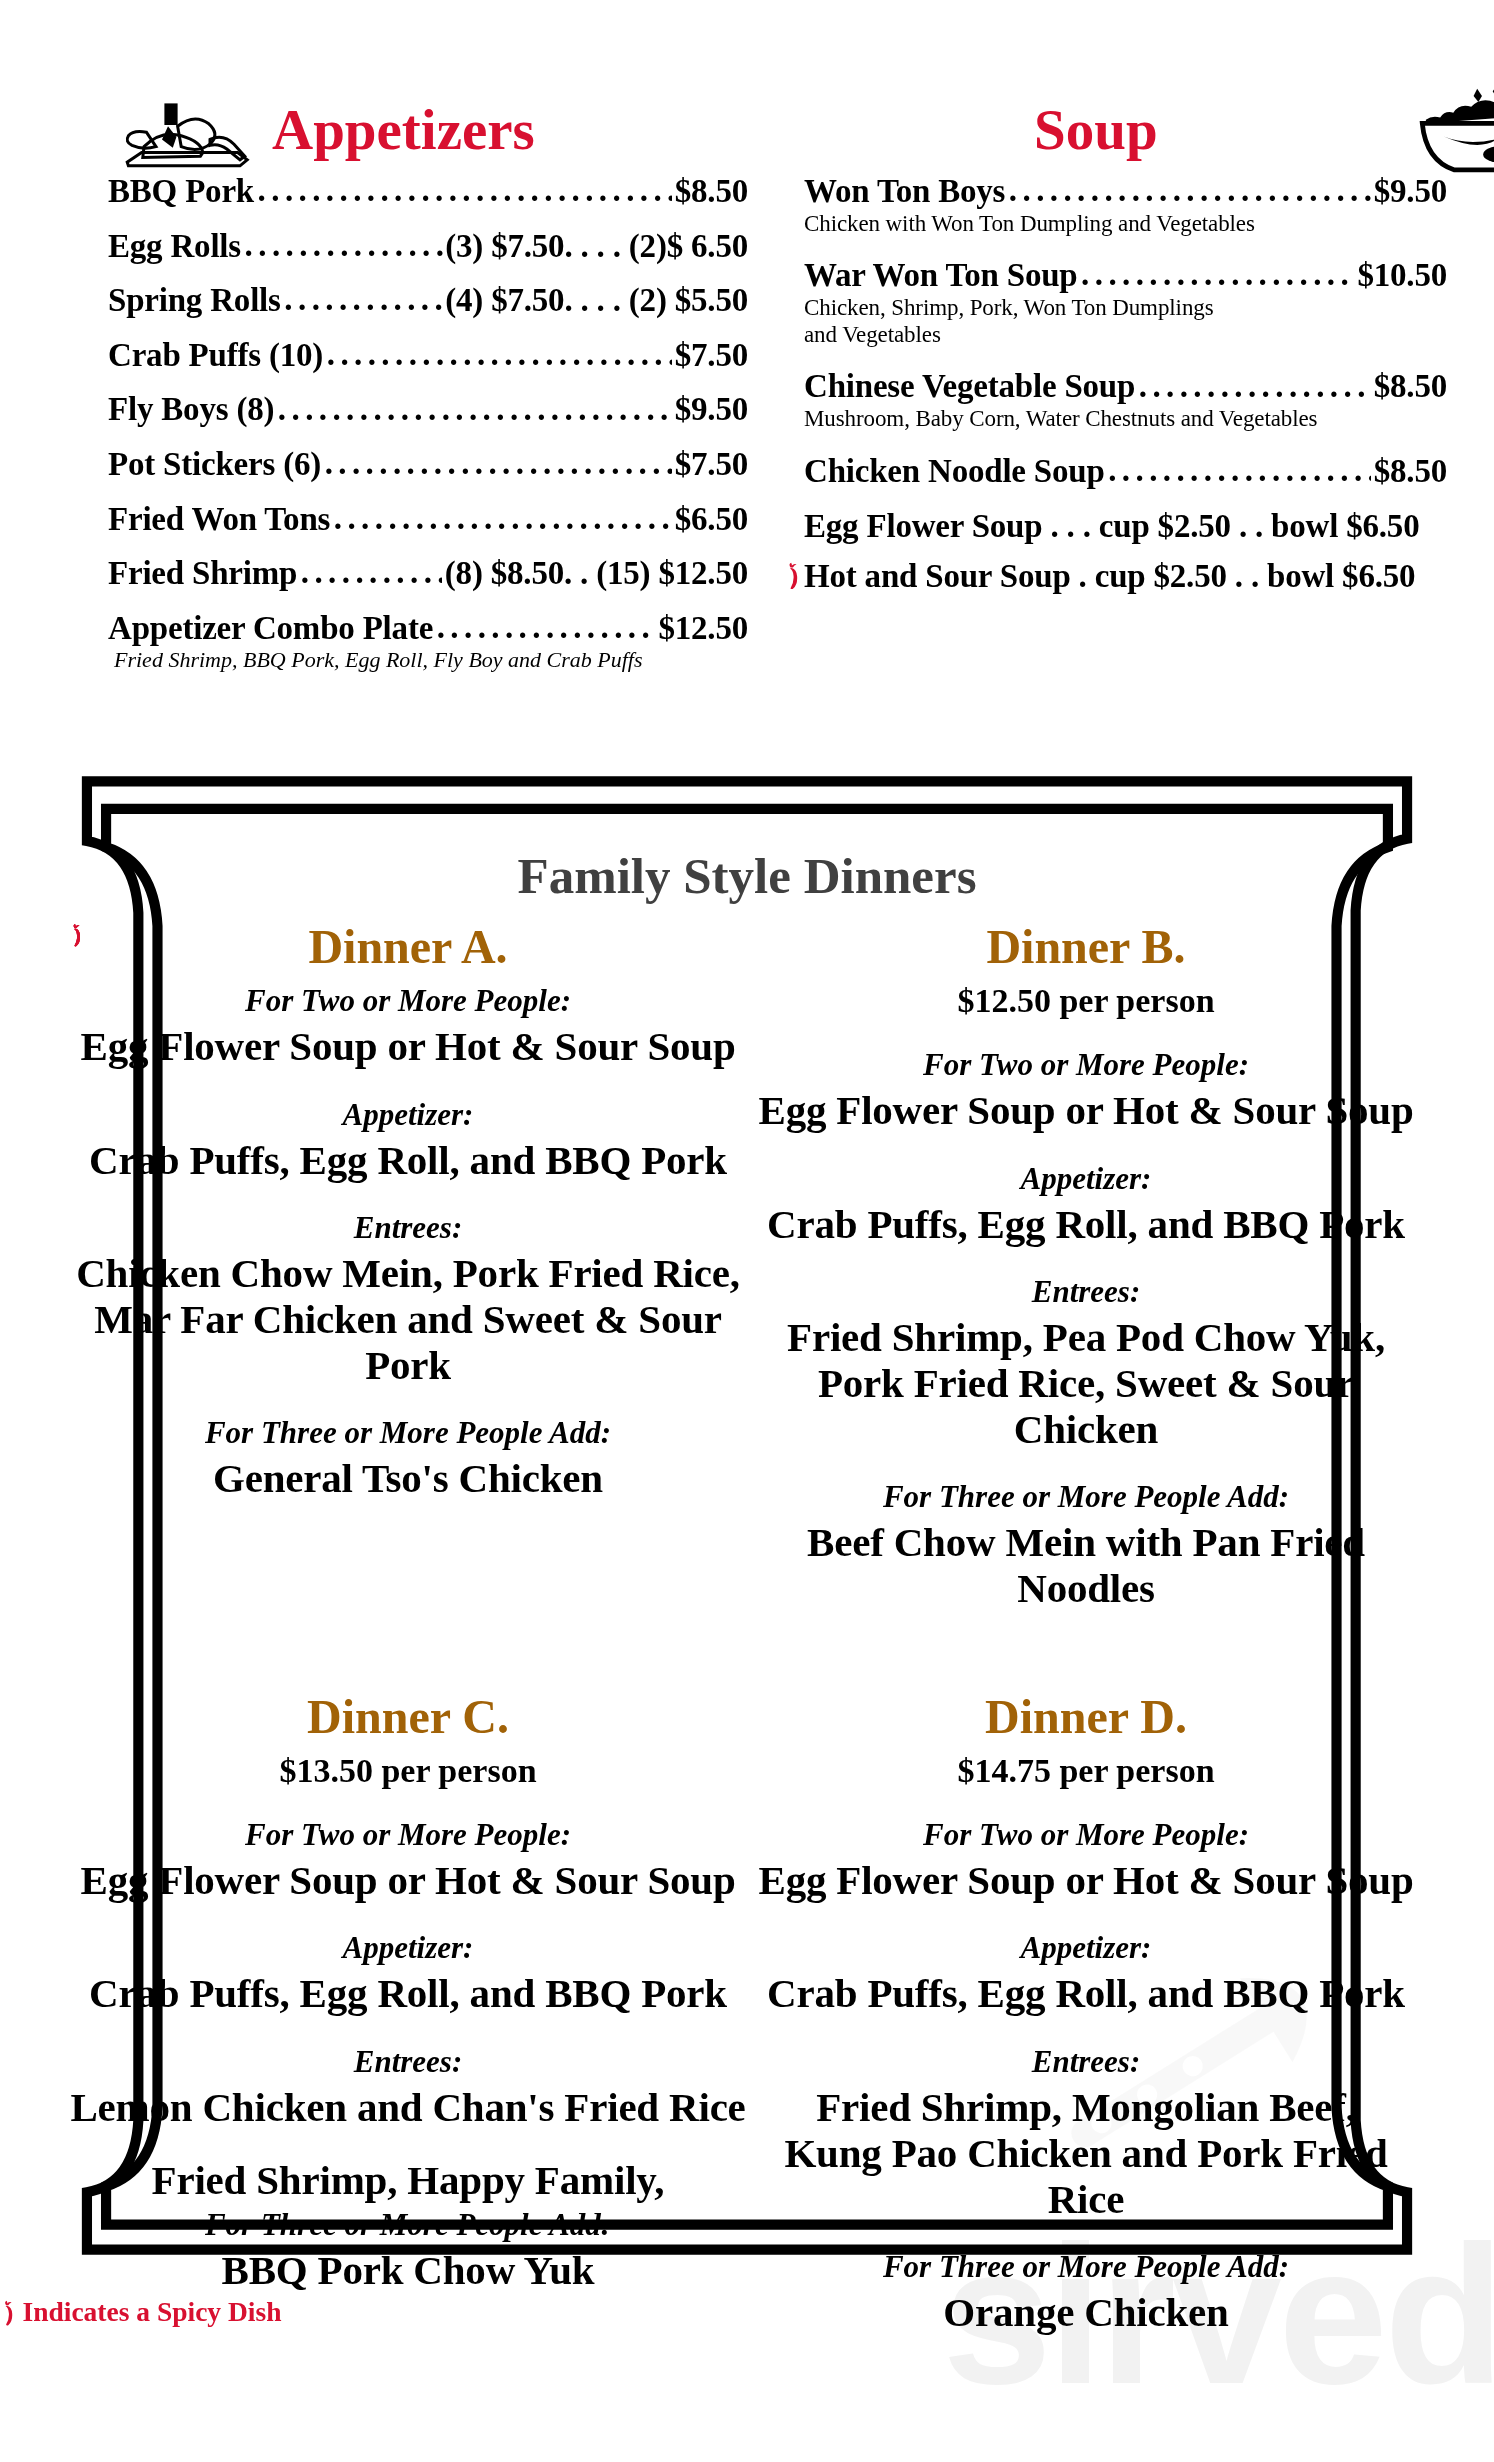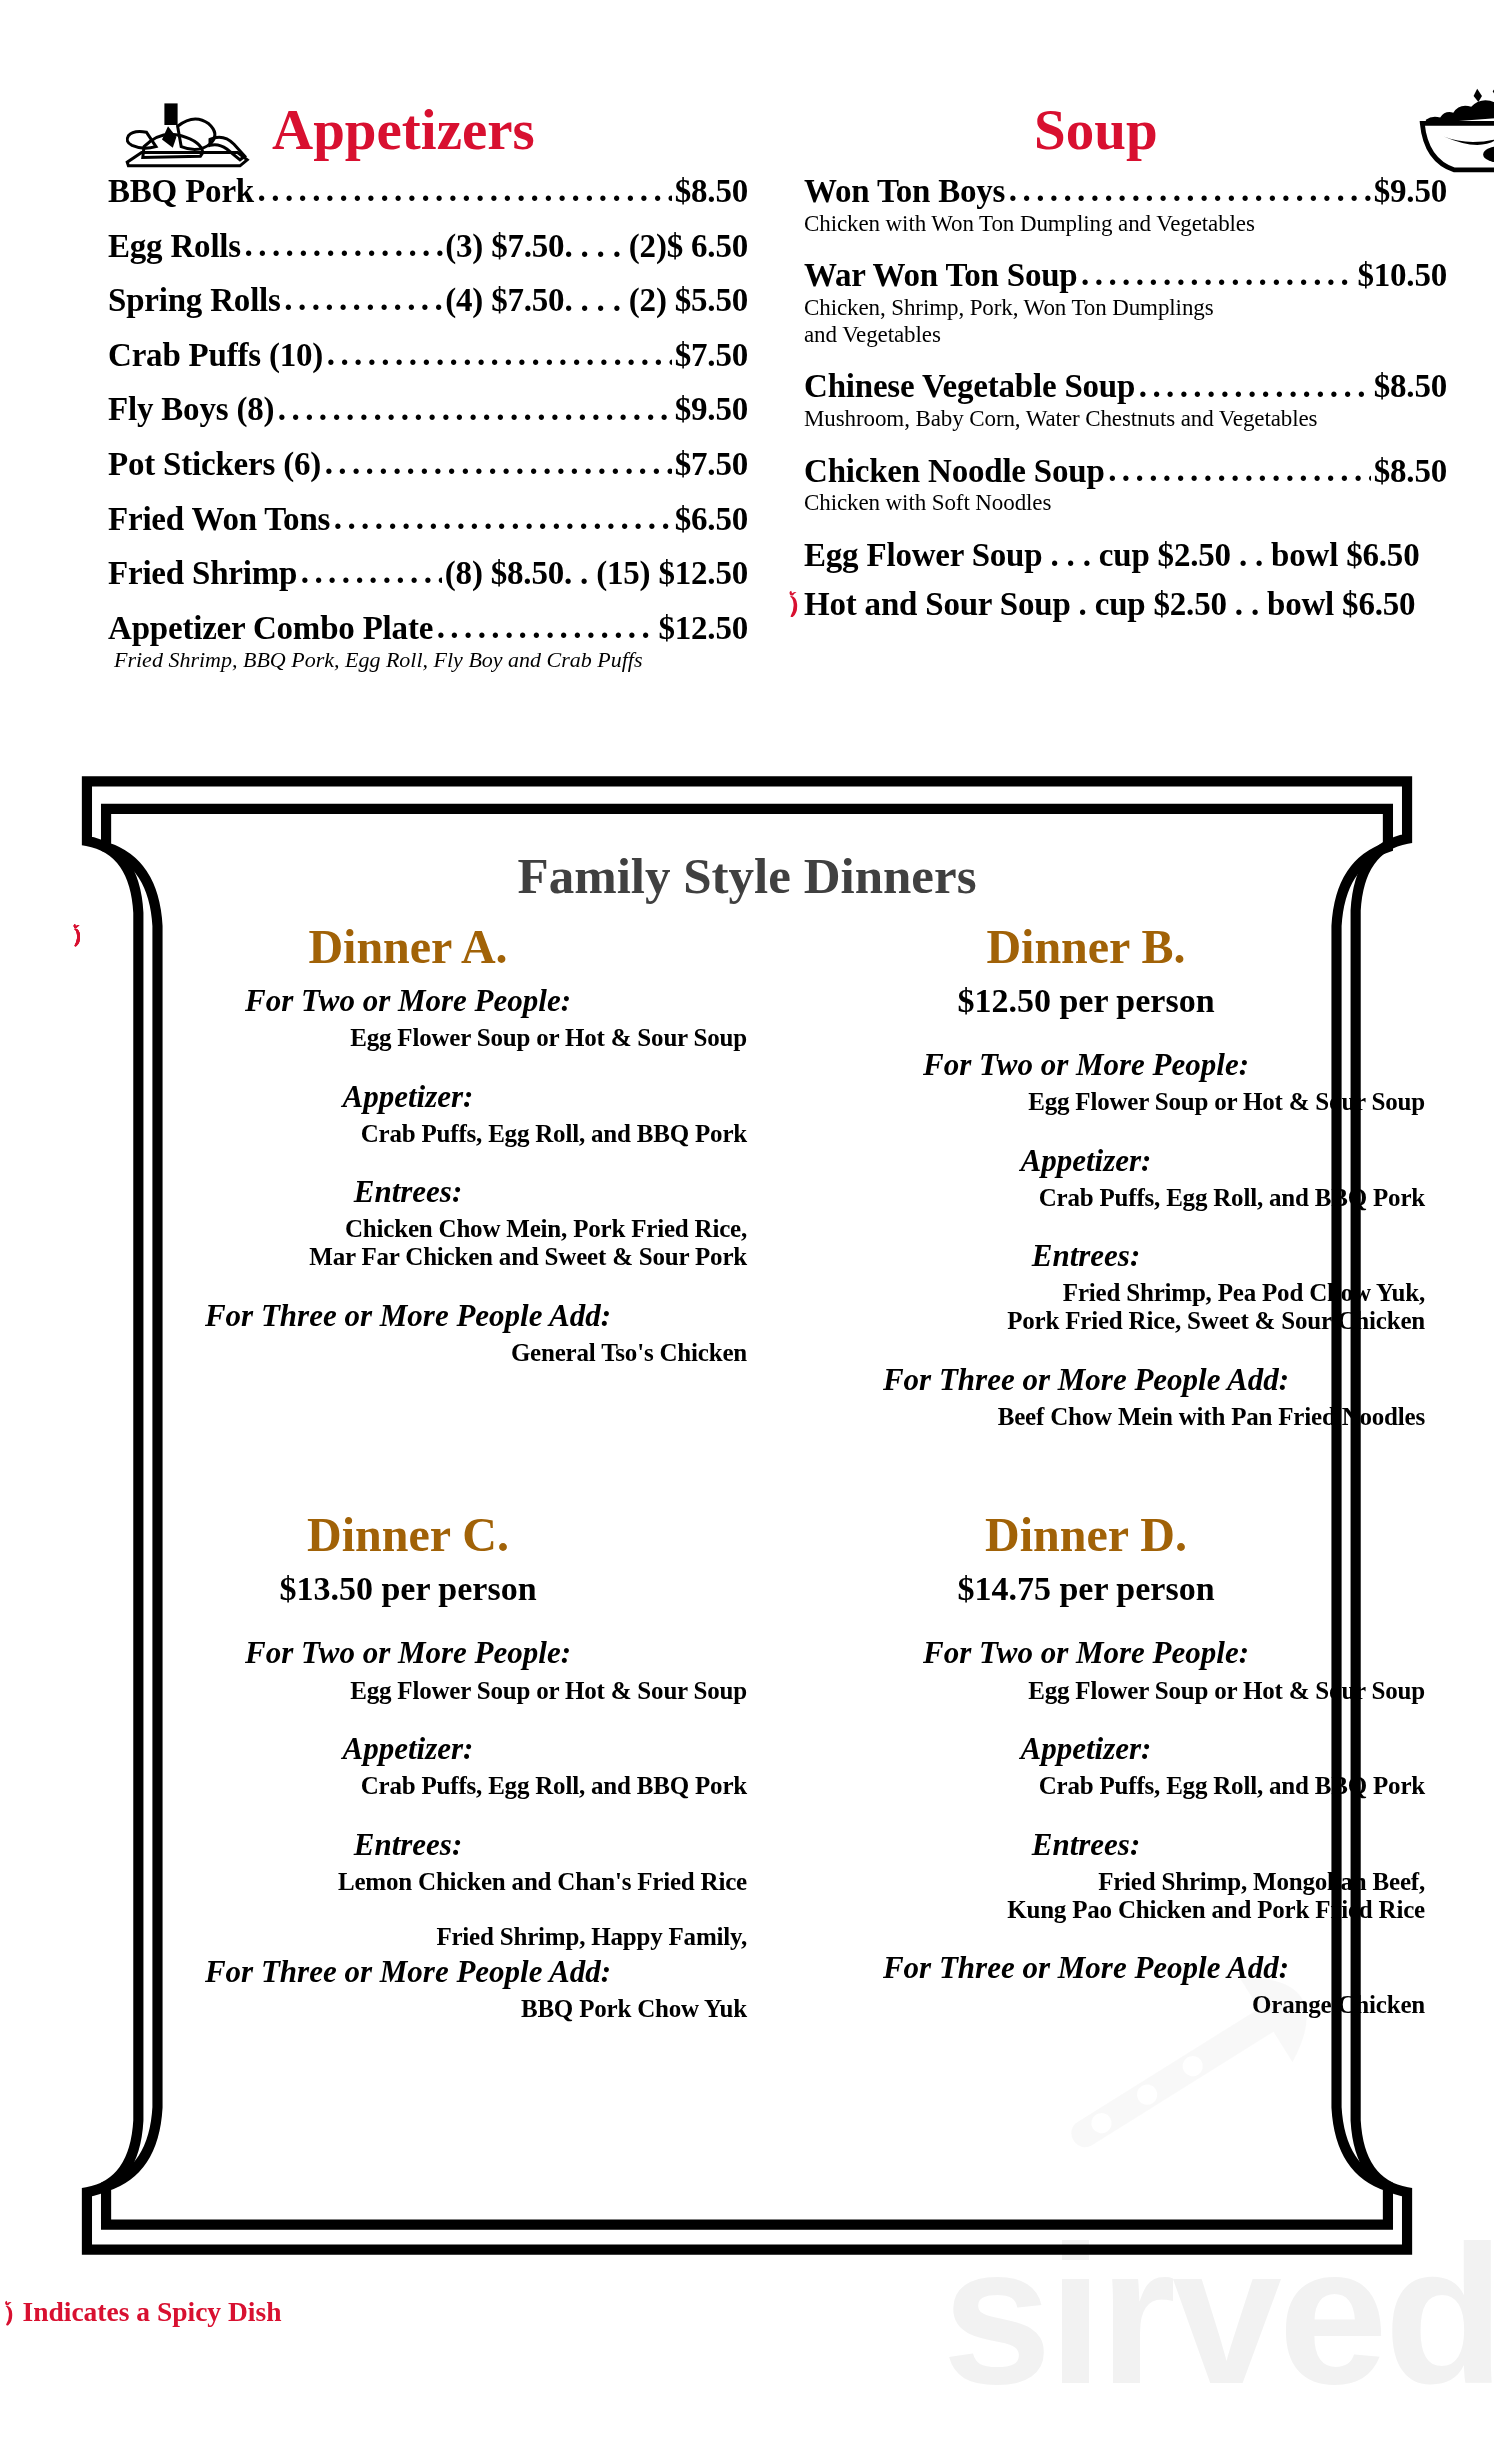--- a/index.html
+++ b/index.html
@@ -82,21 +82,21 @@
     color:#404040;font-weight:700;font-size:51px;line-height:1;
   }
 
   .dgrid{position:absolute;left:0;top:149px;width:1356px;}
   .drow{display:flex;}
   .dcell{width:678px;text-align:center;}
 
   .dname{color:#a16207;font-weight:700;font-size:48px;line-height:1;margin-bottom:13px;}
   .dprice{font-weight:700;font-size:34px;line-height:1;margin-bottom:30px;}
   .dlabel{font-style:italic;font-weight:700;font-size:31px;line-height:1.1;margin-bottom:6px;}
-  .dtext{font-weight:700;font-size:25px;line-height:1.12;margin-bottom:27.5px;letter-spacing:-0.2px;text-align:right;}
+  .dtext{font-weight:700;font-size:41px;line-height:1.12;margin-bottom:27.5px;letter-spacing:-0.2px;}
   .dtext.last{margin-bottom:0;}
   .dblock{margin-bottom:3.6px;}
 
   .spicy-note{
     position:absolute;left:0;top:2296px;width:1495px;text-align:left;
     color:#d81030;font-weight:700;font-size:27.5px;z-index:4;
   }
 </style>
 </head>
 <body>
@@ -241,21 +241,20 @@
               <span class="pr">$8.50</span>
             </div>
           <div class="desc">Mushroom, Baby Corn, Water Chestnuts and Vegetables</div>
         </div>
         <div class="soup-row">
           <div class="dotline">
               <span class="nm">Chicken Noodle Soup </span>
               <span class="dots">.......................................</span>
               <span class="pr">$8.50</span>
             </div>
-          <div class="desc">Chicken with Soft Noodles</div>
         </div>
         <div class="soup-row" style="margin-bottom:15.5px;">
           <div class="dotline simple"><span class="nm">Egg Flower Soup . . . cup $2.50 . . bowl $6.50</span></div>
         </div>
         <div class="soup-row" style="position:relative;">
           <svg class="chili chili-abs" style="left:-20.3px;top:2.4px;" viewBox="0 0 26 46">
             <path d="M13 10 q8 2 9 14 q1 14 -7 21 q-3 2 -4 -1 q6 -10 5 -21 q-1 -10 -6 -12 z" fill="#d81030"></path>
             <path d="M11 9 q-4 -6 1 -8 q2 3 1 5 q4 -4 8 -2 q-4 1 -6 5 z" fill="#d81030"></path>
           </svg>
           <div class="dotline simple"><span class="nm">Hot and Sour Soup  . cup $2.50 . . bowl $6.50</span></div>

